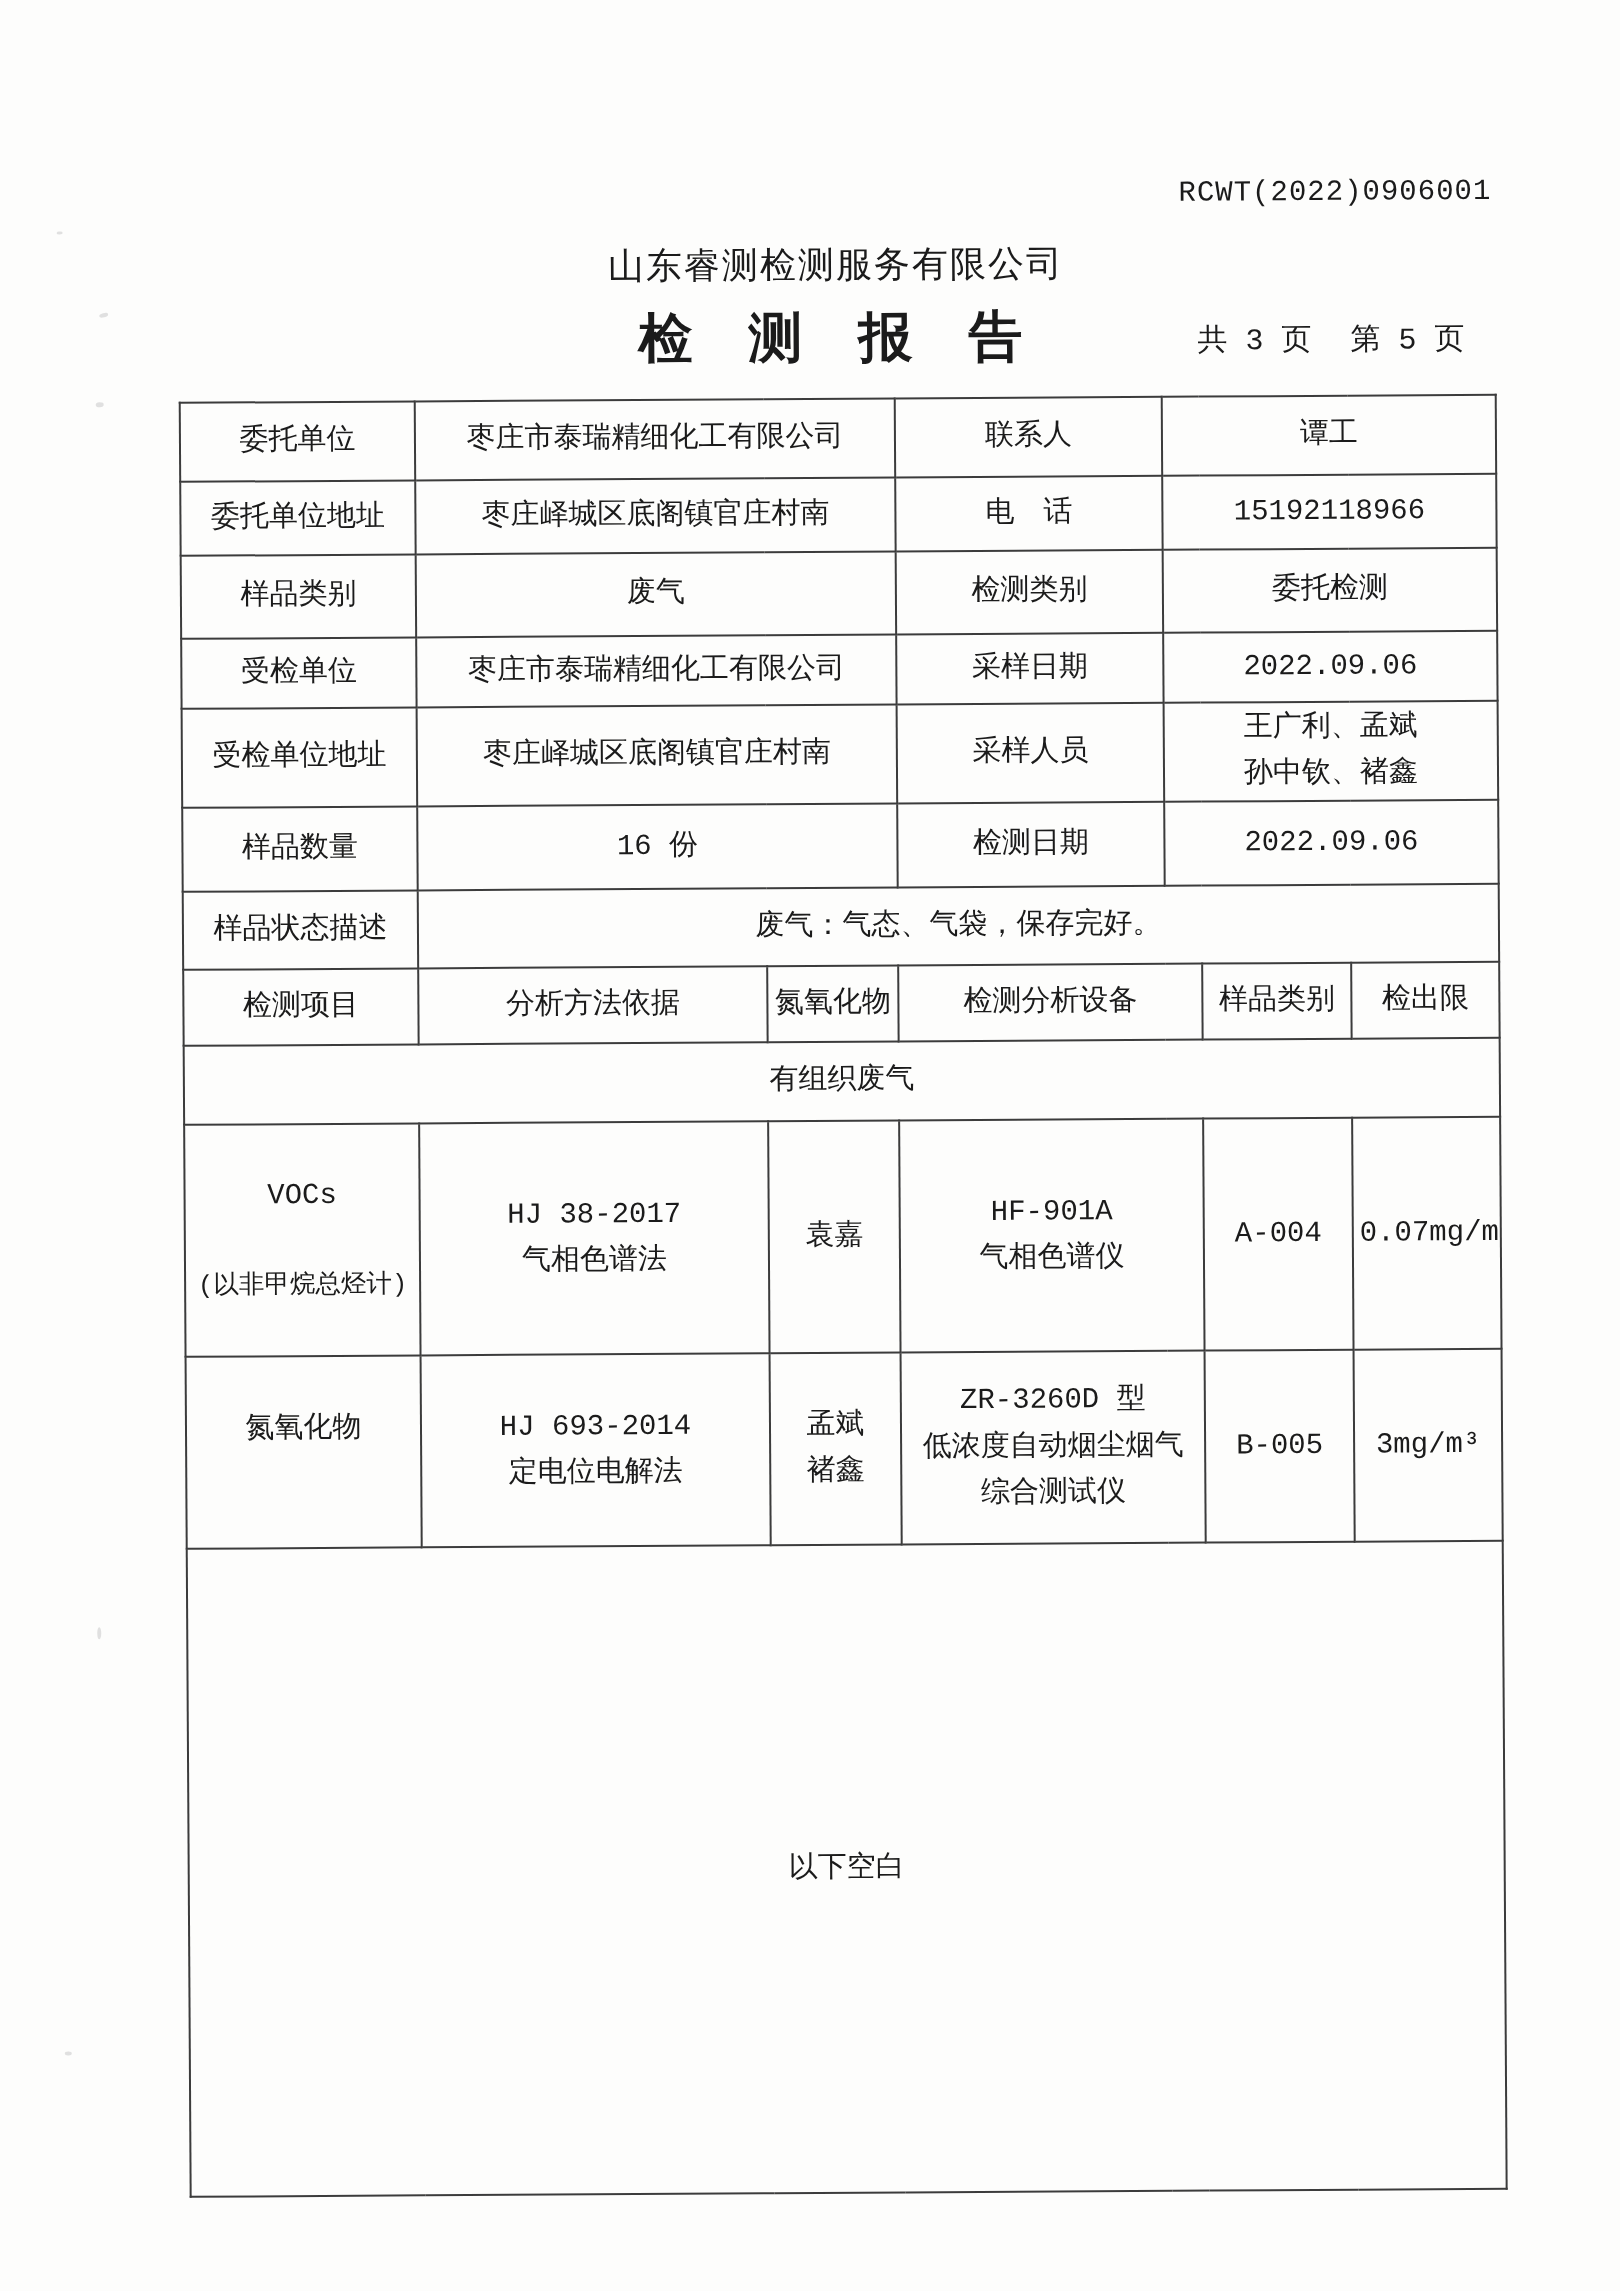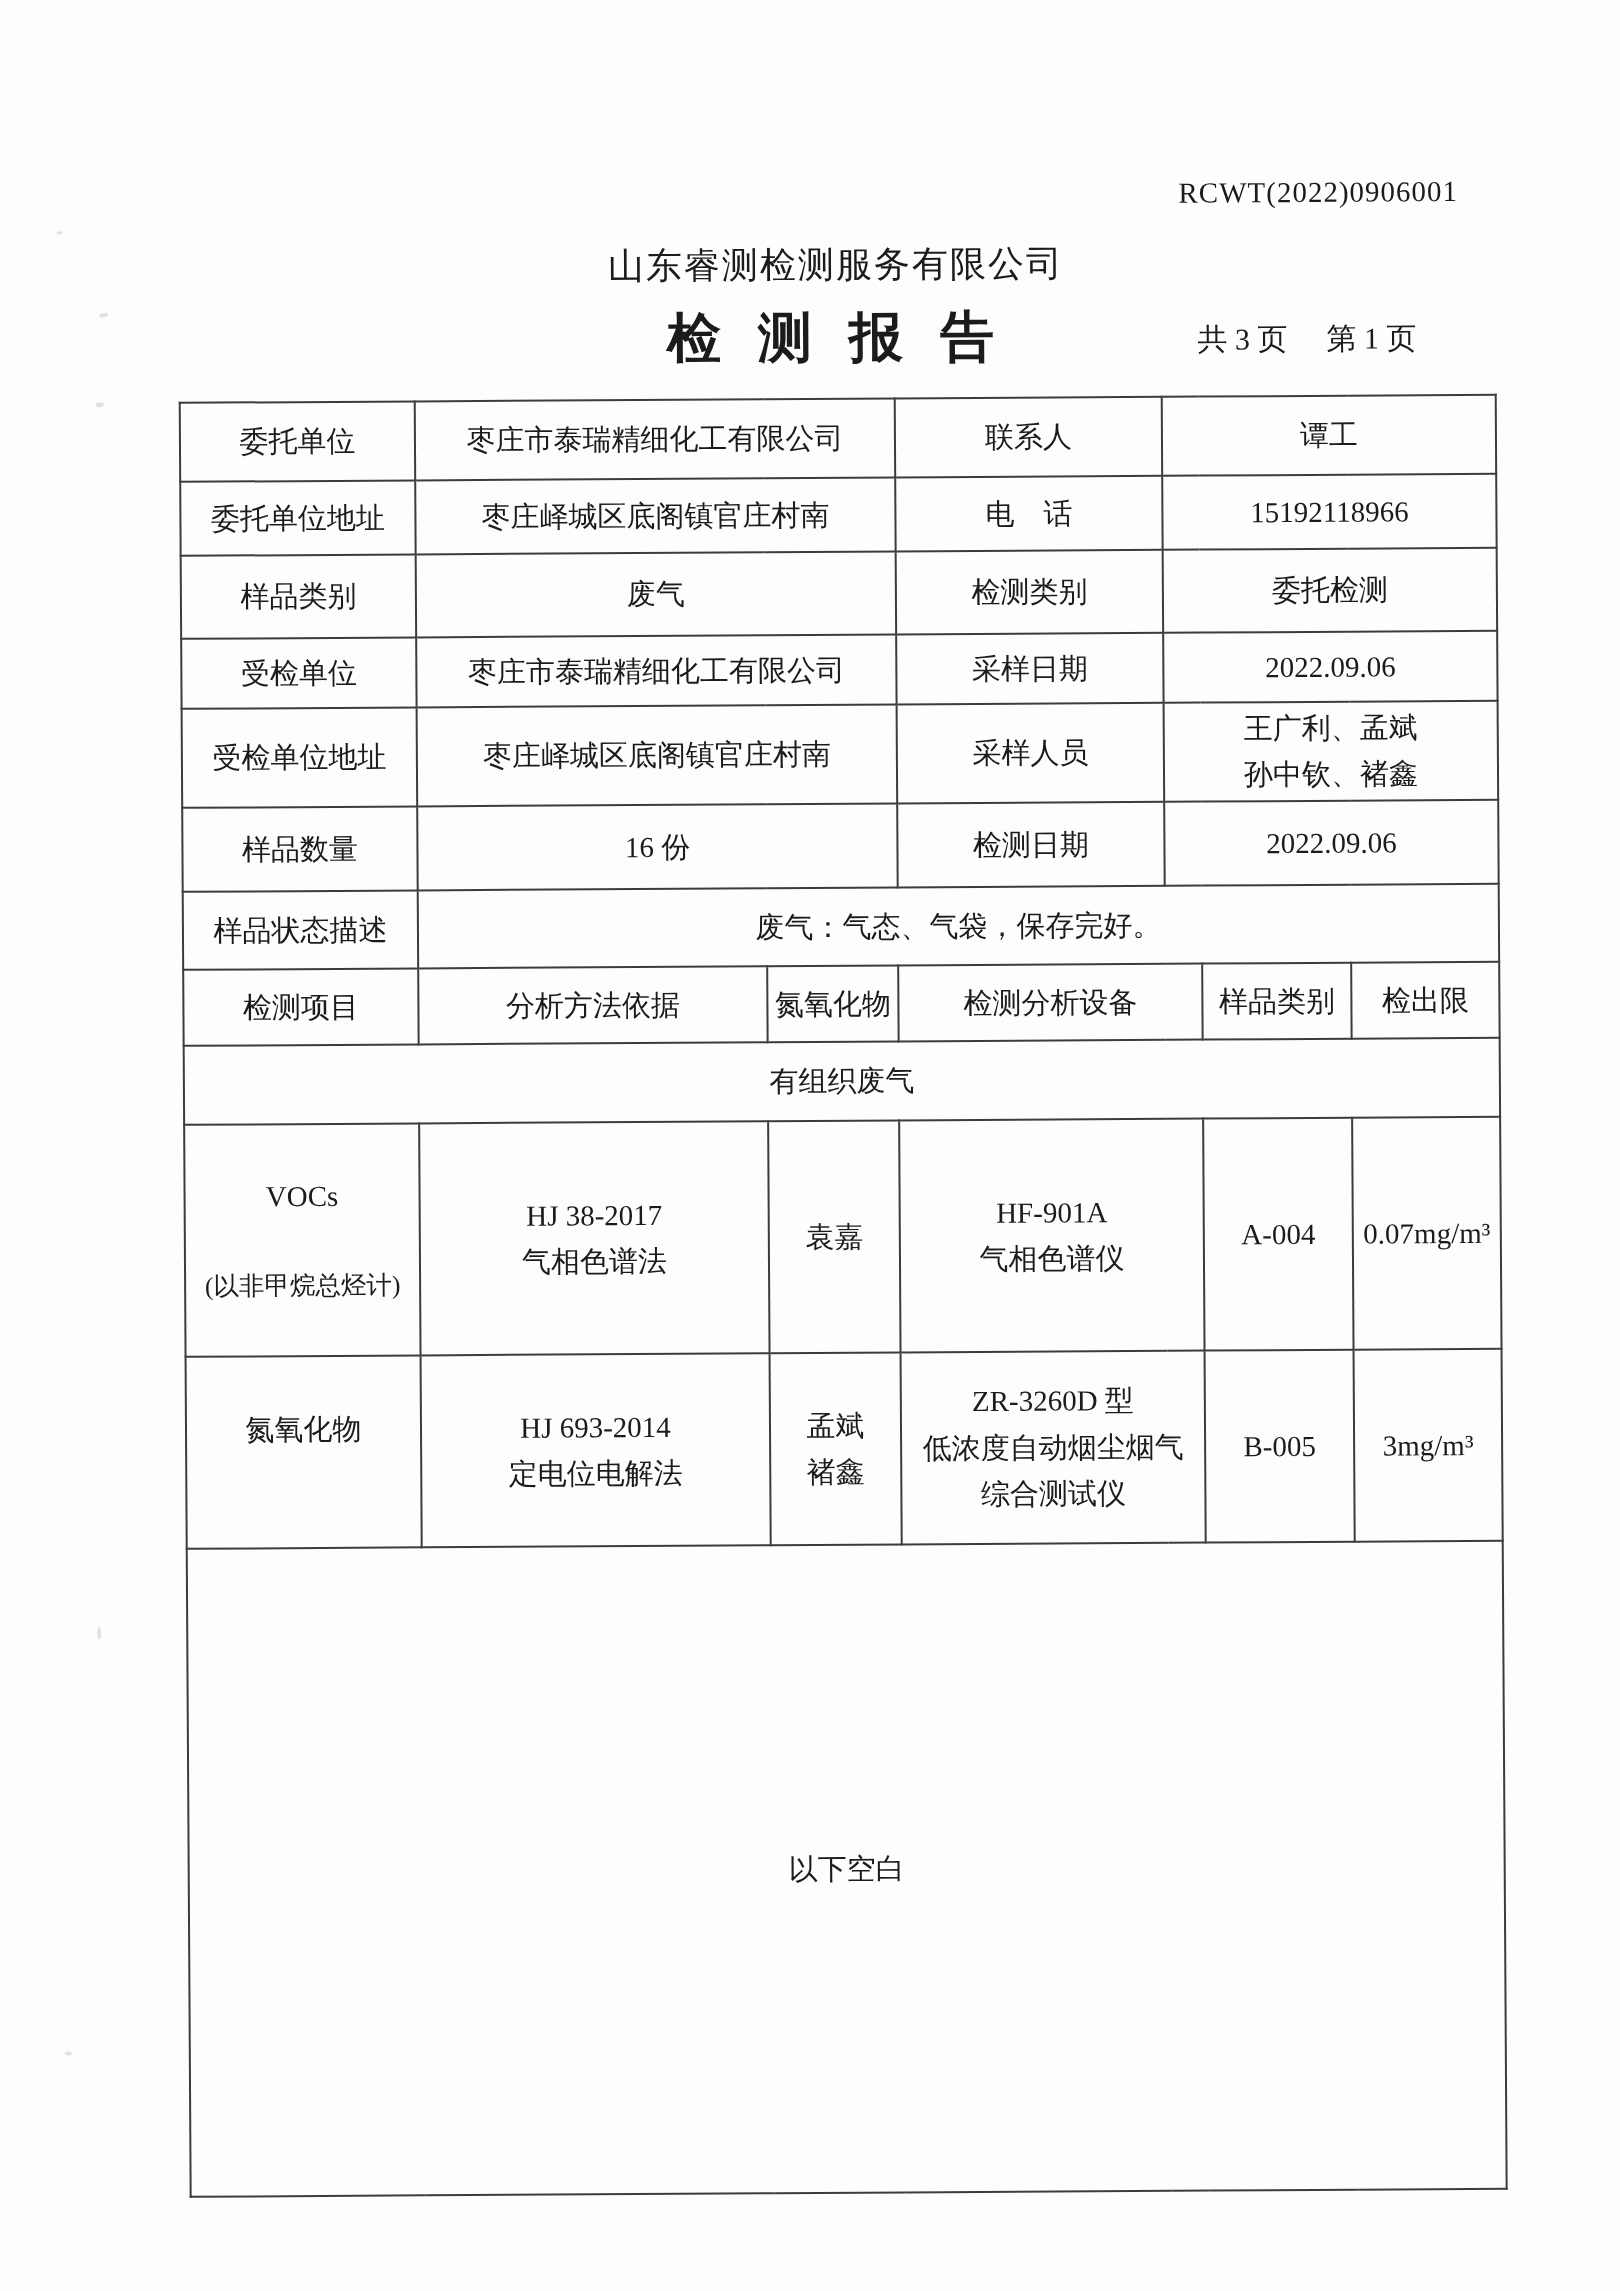--- a/index.html
+++ b/index.html
@@ -2,21 +2,21 @@
 <html lang="zh"><head>
 <meta charset="utf-8">
 <style>
   html, body { margin: 0; padding: 0; background: #ffffff; }
   .sheet {
     position: relative;
     width: 1620px;
     height: 2292px;
     background: #fdfdfc;
     overflow: hidden;
-    font-family: Liberation Serif, serif;
+    font-family: Liberation Mono, monospace;
     color: #1b1b1b;
   }
   
   .scan {
     position: absolute;
     inset: 0;
     transform: rotate(-0.35deg);
     transform-origin: 50% 48%;
   }
   .report-no {
@@ -93,21 +93,21 @@
 <body>
 
 <div class="sheet">
   <div class="scan">
 
     <div class="report-no">RCWT(2022)0906001</div>
     <div class="company">山东睿测检测服务有限公司</div>
     <div class="title">检 测 报 告</div>
     <div class="pagination">
       <span>共 3 页</span>
-      <span>第 1 页</span>
+      <span>第 5 页</span>
     </div>
 
     <table class="report">
       <colgroup>
         <col style="width:235px">
           <col style="width:349px">
           <col style="width:131px">
         <col style="width:267px">
           <col style="width:37px">
           <col style="width:149px">

